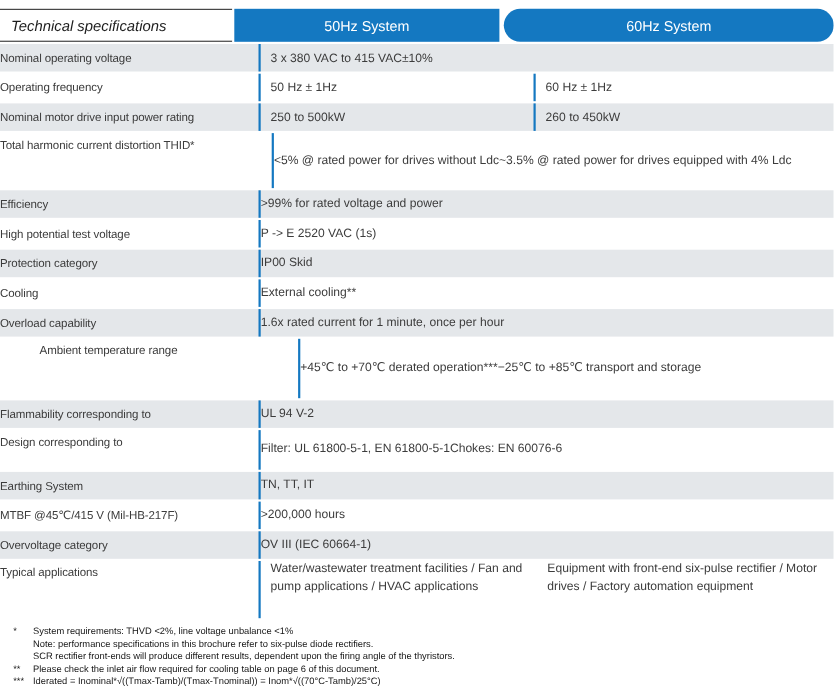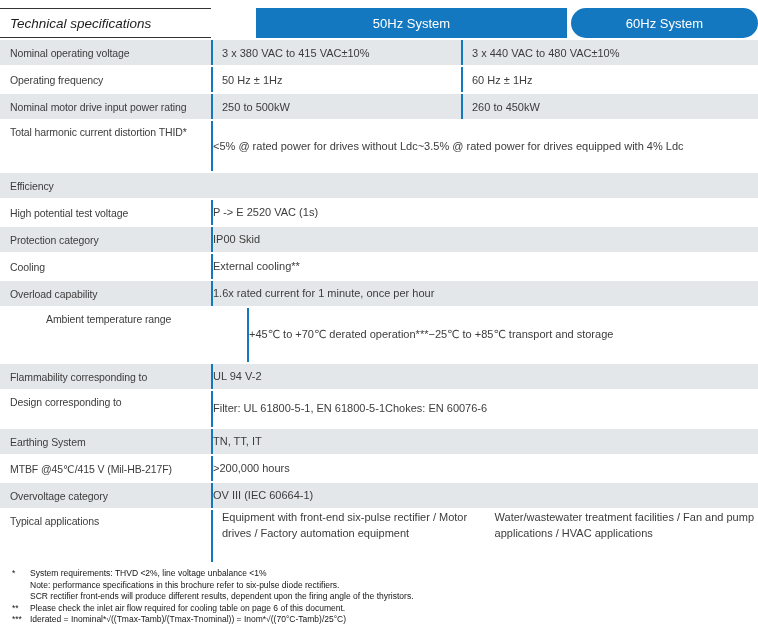--- a/index.html
+++ b/index.html
@@ -19,48 +19,48 @@
     border-top:1px solid #333;border-bottom:1px solid #333;
     font-size:13.5px;color:#1d1d1d;
     display:flex;align-items:center;padding-left:10px;font-style:italic;
   }
   .hgap{width:2px;}
   .hgap2{width:4px;}
   .hcell{
     background:var(--blue);color:#ffffff;
     font-size:13px;display:flex;align-items:center;justify-content:center;
   }
-  .hc50{width:311px;margin-left:43px;}
+  .hc50{width:241px;}
   .hc60{flex:1;border-radius:15px;}
   
   .row{display:flex;margin-top:2px;min-height:25px;}
   .row.gray{background:var(--gray);}
   .lbl{
-    width:211px;box-sizing:border-box;flex:none;
-    padding-left:10px;font-size:10.5px;letter-spacing:-0.1px;
+    width:235px;box-sizing:border-box;flex:none;
+    font-size:10.5px;letter-spacing:-0.1px;
     display:flex;align-items:center;white-space:nowrap;overflow:visible;
   }
   .row.toplbl .lbl{align-items:flex-start;padding-top:5px;}
   .vals{
     flex:1;box-sizing:border-box;
     border-left:2px solid var(--blue);
     display:flex;
   }
   .vcell{
     box-sizing:border-box;font-size:11px;
     display:flex;align-items:center;padding-left:9px;
   }
   .vc1{width:248px;}
   .vc2{flex:1;border-left:2px solid var(--blue);}
   .vals.spanv{
     align-items:center;
     font-size:11px;text-align:center;
   }
   .vals.spanv .line{line-height:13.5px;}
-  .h-thid{height:50px;}
+  .h-thid{height:50px;gap:12px;}
   .h-thid .vals.spanv .line{line-height:21px;}
   .h-amb{height:54px;margin-left:36px;}
   .h-design{height:36px;}
   .h-typ{height:52px;}
   .h-typ .vals.spanv{align-items:flex-start;text-align:left;padding-left:9px;}
   .h-typ .vals.spanv .line{line-height:15.5px;}
   
   .foot{position:absolute;left:0;top:568px;width:750px;padding-left:12px;font-size:8.5px;color:#151515;}
   .fline{display:flex;line-height:11.5px;}
   .fmark{width:18px;flex:none;}
@@ -77,21 +77,20 @@
       <div class="hgap"></div>
       <div class="hcell hc50">50Hz System</div>
       <div class="hgap2"></div>
       <div class="hcell hc60">60Hz System</div>
     </div>
 
     <div class="row gray">
       <div class="lbl">Nominal operating voltage</div>
       <div class="vals">
         <div class="vcell vc1">3 x 380 VAC to 415 VAC±10%</div>
-        <div class="vcell vc2">3 x 440 VAC to 480 VAC±10%</div>
       </div>
     </div>
 
     <div class="row">
       <div class="lbl">Operating frequency</div>
       <div class="vals">
         <div class="vcell vc1">50 Hz ± 1Hz</div>
         <div class="vcell vc2">60 Hz ± 1Hz</div>
       </div>
     </div>
@@ -107,20 +106,23 @@
     <div class="row toplbl h-thid">
       <div class="lbl">Total harmonic current distortion THID*</div>
       <div class="vals spanv">
         <div class="line">&lt;5% @ rated power for drives without Ldc</div>
         <div class="line">~3.5% @ rated power for drives equipped with 4% Ldc</div>
       </div>
     </div>
 
     <div class="row gray">
       <div class="lbl">Efficiency</div>
+      <div class="vals spanv">
+        <div class="line">&gt;99% for rated voltage and power</div>
+      </div>
     </div>
 
     <div class="row">
       <div class="lbl">High potential test voltage</div>
       <div class="vals spanv">
         <div class="line">P -&gt; E 2520 VAC (1s)</div>
       </div>
     </div>
 
     <div class="row gray">
@@ -184,22 +186,22 @@
     <div class="row gray">
       <div class="lbl">Overvoltage category</div>
       <div class="vals spanv">
         <div class="line">OV III (IEC 60664-1)</div>
       </div>
     </div>
 
     <div class="row toplbl h-typ">
       <div class="lbl">Typical applications</div>
       <div class="vals spanv">
+        <div class="line">Water/wastewater treatment facilities / Fan and pump applications / HVAC applications</div>
         <div class="line">Equipment with front-end six-pulse rectifier / Motor drives / Factory automation equipment</div>
-        <div class="line">Water/wastewater treatment facilities / Fan and pump applications / HVAC applications</div>
       </div>
     </div>
 
   </div>
 
   <div class="foot">
     <div class="fline">
       <span class="fmark">*</span>
       <span class="ftext">System requirements: THVD &lt;2%, line voltage unbalance &lt;1%</span>
     </div>

